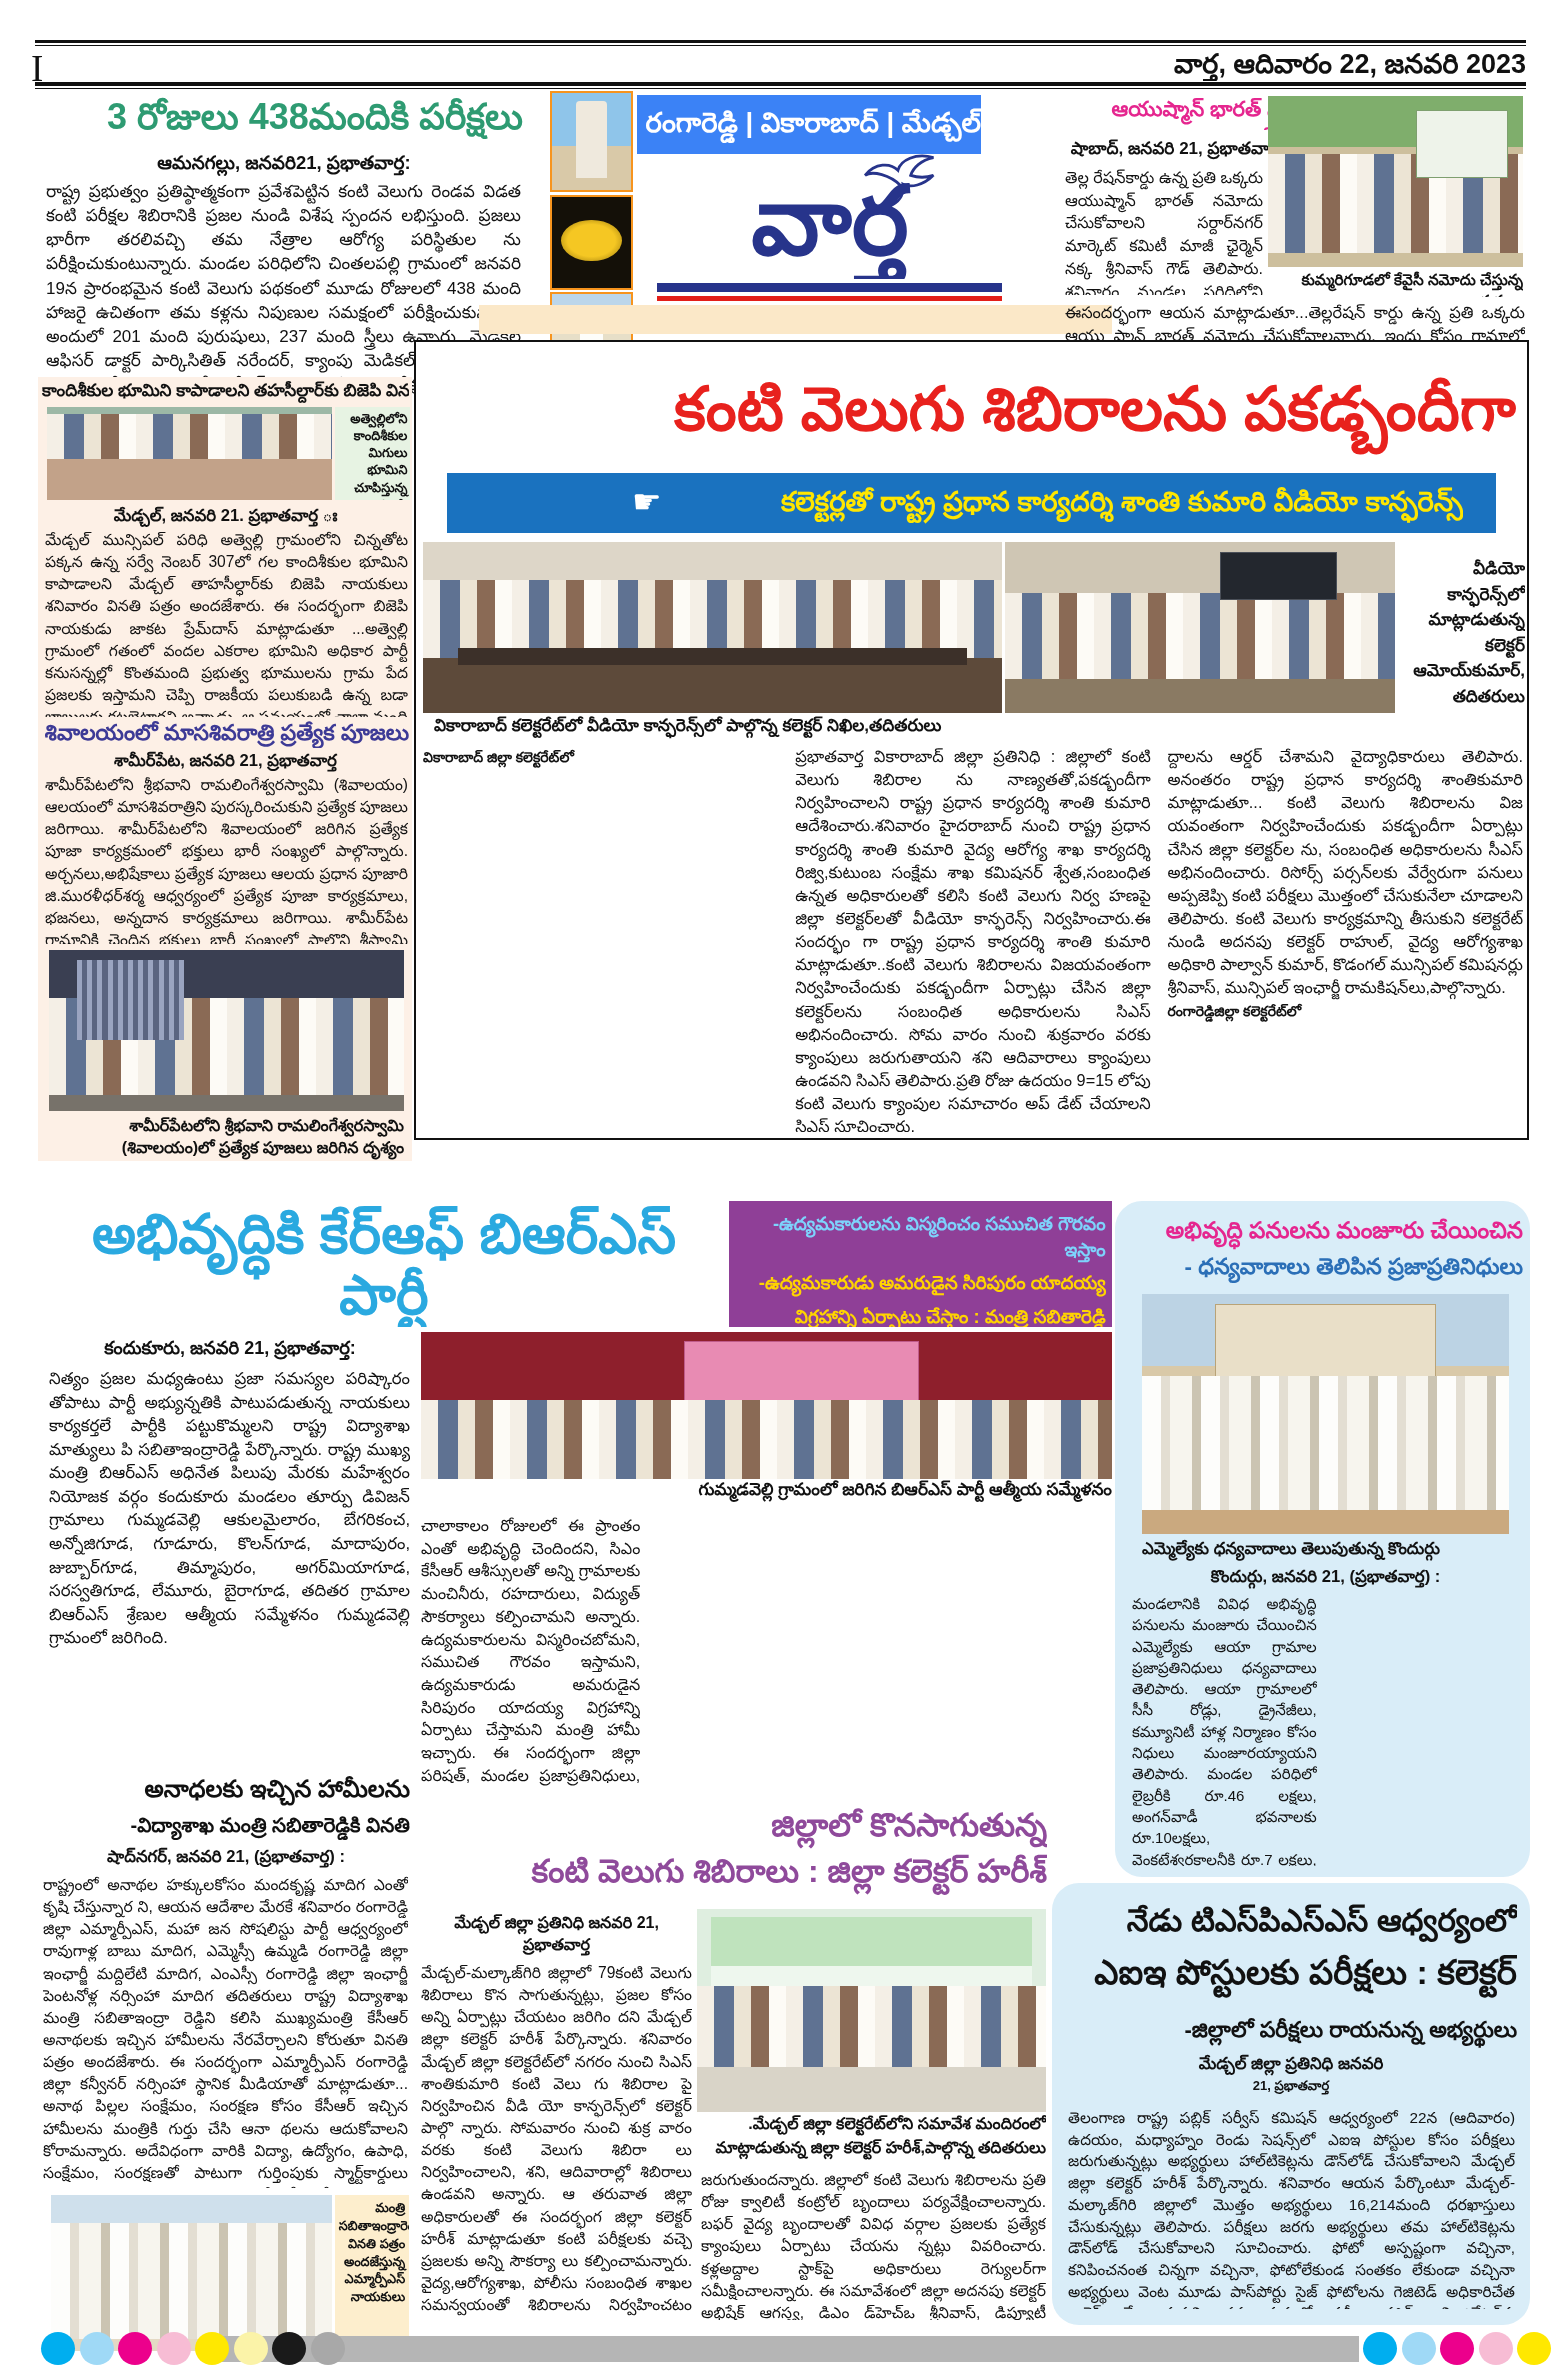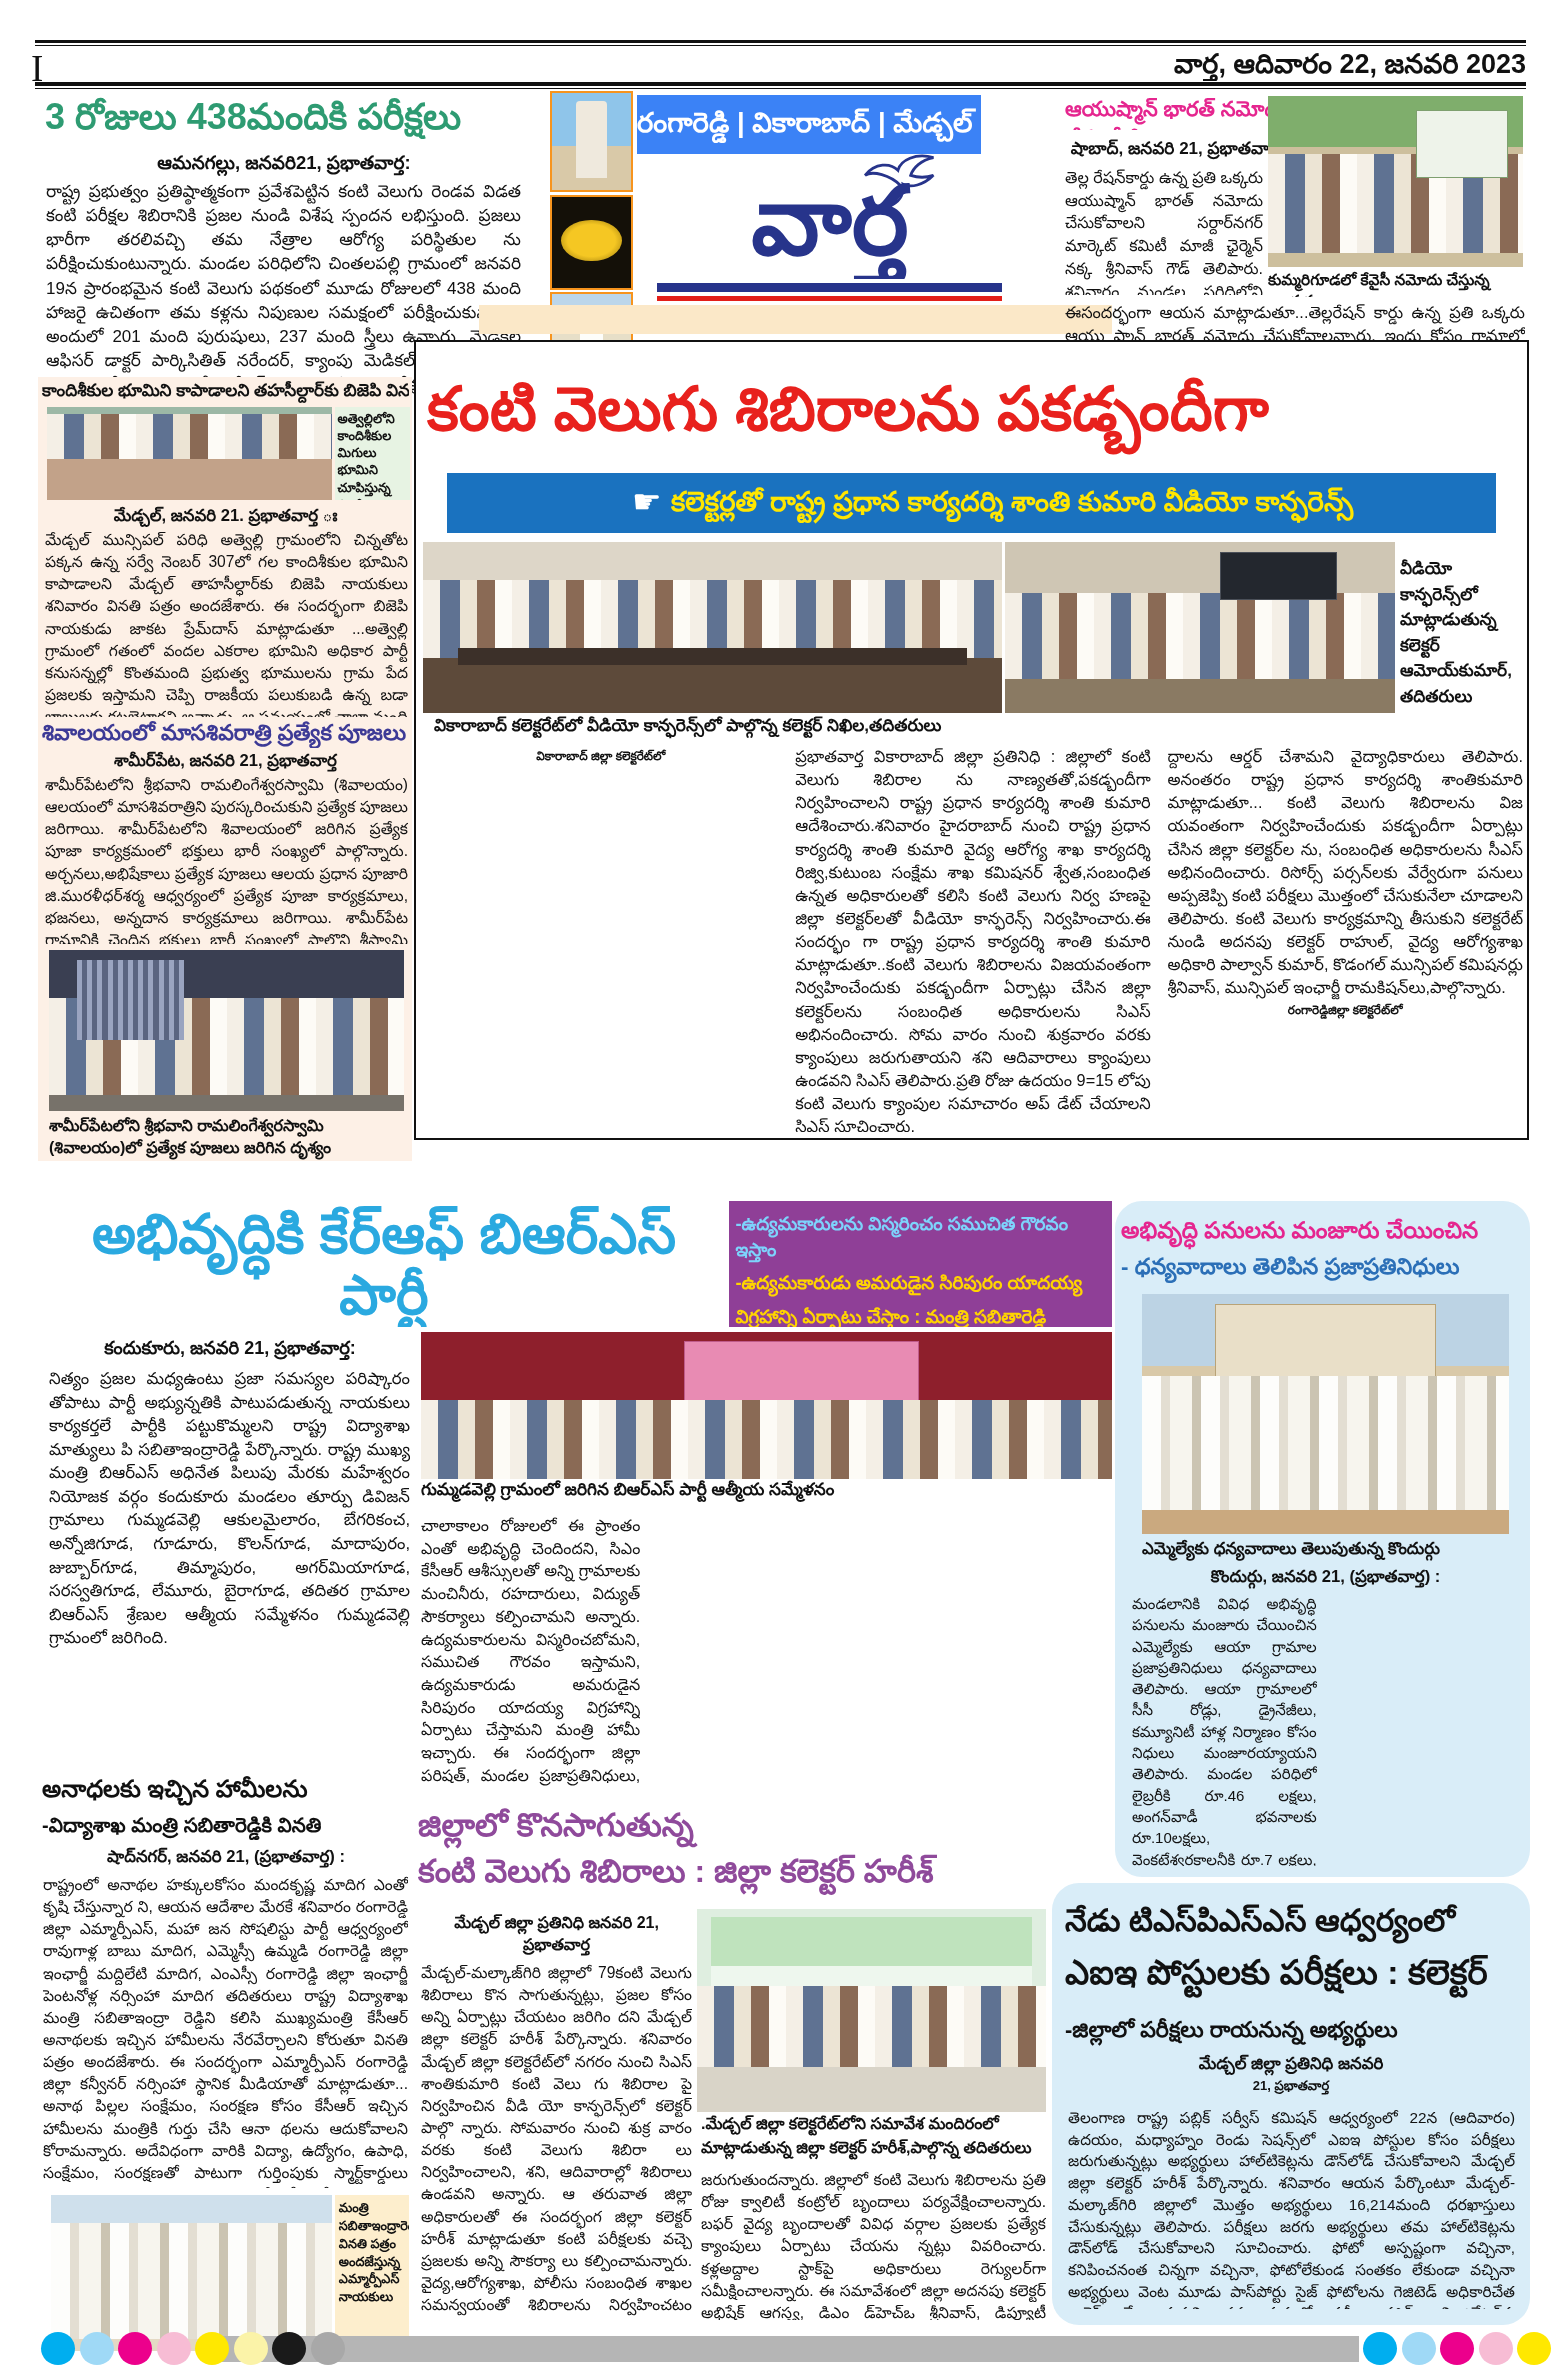--- a/index.html
+++ b/index.html
@@ -1,32 +1,32 @@
 <!DOCTYPE html>
 <html style="font-size:10.2px"><head>
 <meta charset="utf-8">
 <style>
   *{margin:0;padding:0;box-sizing:border-box}
   html,body{background:#ffffff}
   body{width:1552px;height:2377px;position:relative;font-family:"Liberation Sans",sans-serif;color:#111;overflow:hidden}
   .abs{position:absolute}
   .b{font-weight:bold}
-  .c{text-align:left}
+  .c{text-align:right}
   .clip{overflow:hidden}
   .rule{position:absolute;background:#111}
   .bodytxt{font-size:16.6px;line-height:1.42;text-align:justify;overflow:hidden}
   .dl{font-size:17px;font-weight:bold;text-align:center;overflow:hidden}
   .cap{font-size:16.6px;font-weight:bold;overflow:hidden}
   .ph{position:absolute;overflow:hidden;background:#d8d2c4}
   .ph .band{position:absolute;left:0;right:0}
   .people{background:repeating-linear-gradient(90deg,#f4efe6 0 16.6px,#5f7292 16.6px 37px,#ece4d4 37px 54px,#8a6a55 54px 72px,#fdfbf6 72px 89px)}
   .peoplewhite{background:repeating-linear-gradient(90deg,#fdfdfb 0 19px,#e3ded2 19px 28px,#f7f5ee 28px 50px,#cbc4b2 50px 59px)}
   .dot{display:inline-block;width:34px;height:33px;border-radius:50%;margin-right:4.5px;vertical-align:middle}
   .colflow{column-gap:16.6px}
-  .subhead-inline{font-weight:bold;text-align:center;font-size:12px;margin:3.8px 0}
+  .subhead-inline{font-weight:bold;font-size:14px;margin:3.8px 0}
 </style>
 </head>
 <body>
 
 <div class="rule" style="left:35px;top:40px;width:1491px;height:2.6px"></div>
 <div class="rule" style="left:35px;top:45px;width:1491px;height:1.3px"></div>
 <div class="abs" style="left:31px;top:47px;font-family:'Liberation Serif',serif;font-size:37px">I</div>
 <div class="abs b clip" style="left:766px;top:49px;width:760px;height:32px;font-size:27px;text-align:right">వార్త, ఆదివారం 22, జనవరి 2023</div>
 <div class="rule" style="left:35px;top:82px;width:1491px;height:3.8px"></div>
 <div class="rule" style="left:35px;top:88px;width:1491px;height:1.3px"></div>

